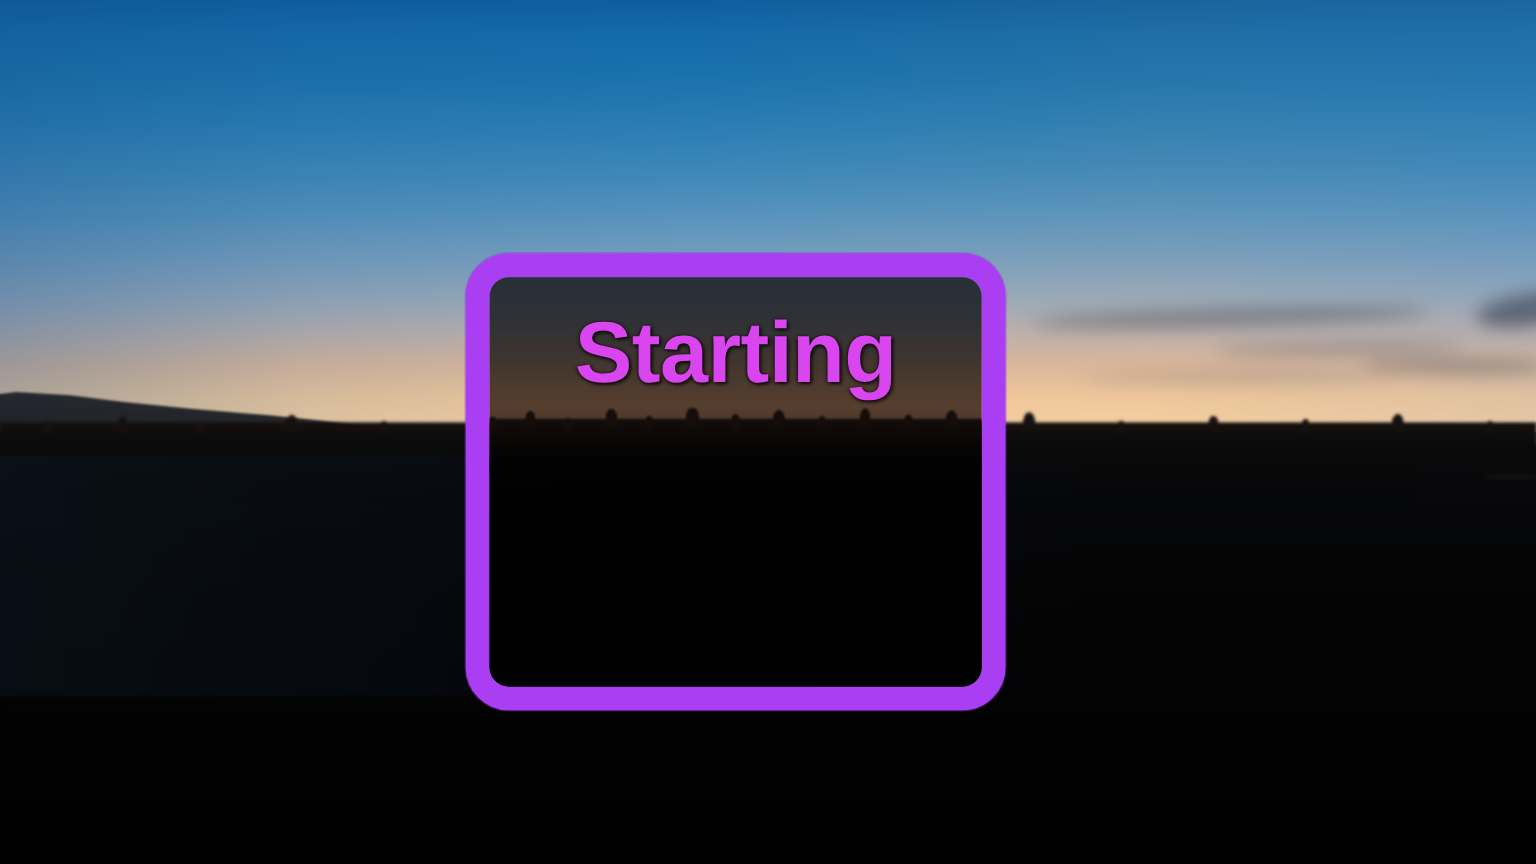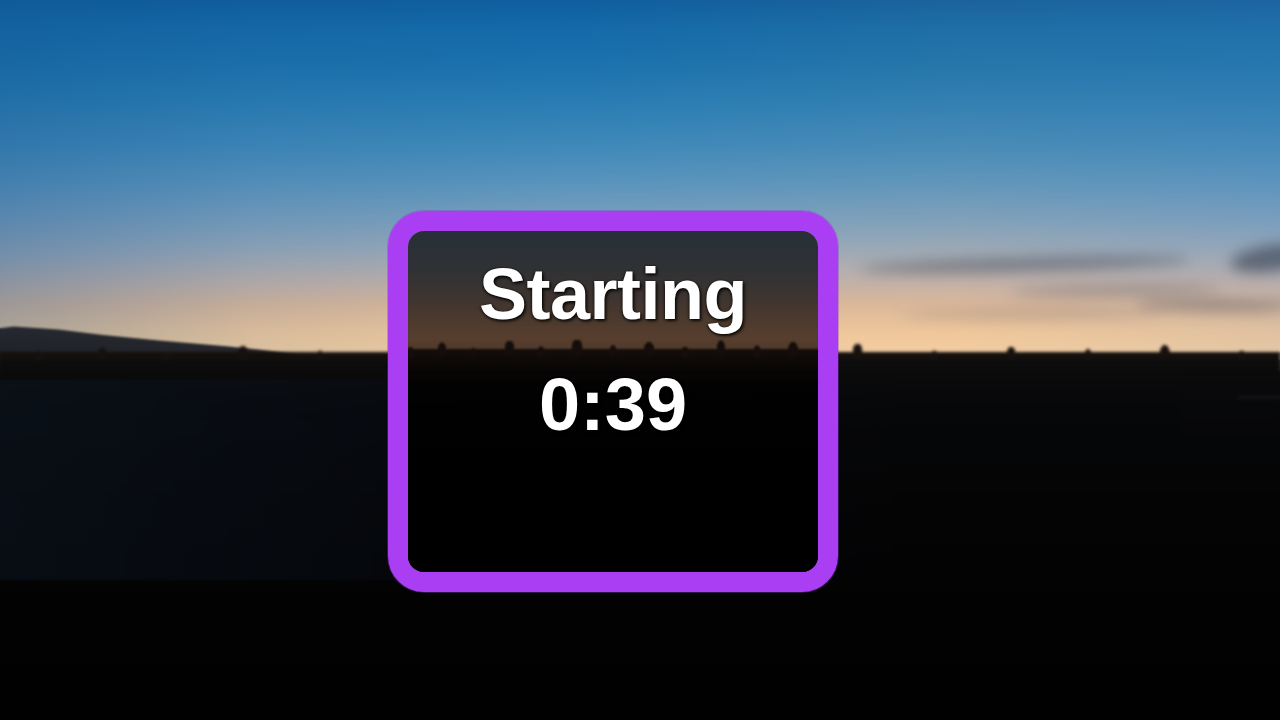--- a/index.html
+++ b/index.html
@@ -240,21 +240,21 @@
     z-index:2;
     width:100%;
     display:flex;
     flex-direction:column;
     align-items:center;
   }
 
   .line-starting,
   .line-soon,
   .line-timer {
-    color:#ffffff;
+    color:#d946ef;
     font-weight:bold;
     letter-spacing:-0.5px;
     text-align:center;
     white-space:nowrap;
     text-shadow:
        0 0 2px rgba(0,0,0,0.55),
        2px 2px 3px rgba(0,0,0,0.70),
       -1px 1px 3px rgba(0,0,0,0.45);
     -webkit-font-smoothing:antialiased;
   }
@@ -309,18 +309,17 @@
 
     <div class="card-scene">
       <div class="card-sky"></div>
       <div class="card-trees"></div>
       <div class="card-ground"></div>
       <div class="card-dim"></div>
     </div>
 
     <div class="card-content">
       <div class="line-starting">Starting</div>
-      <div class="line-timer">0:39</div>
     </div>
 
   </div>
 
 </div>
 
 </body></html>

